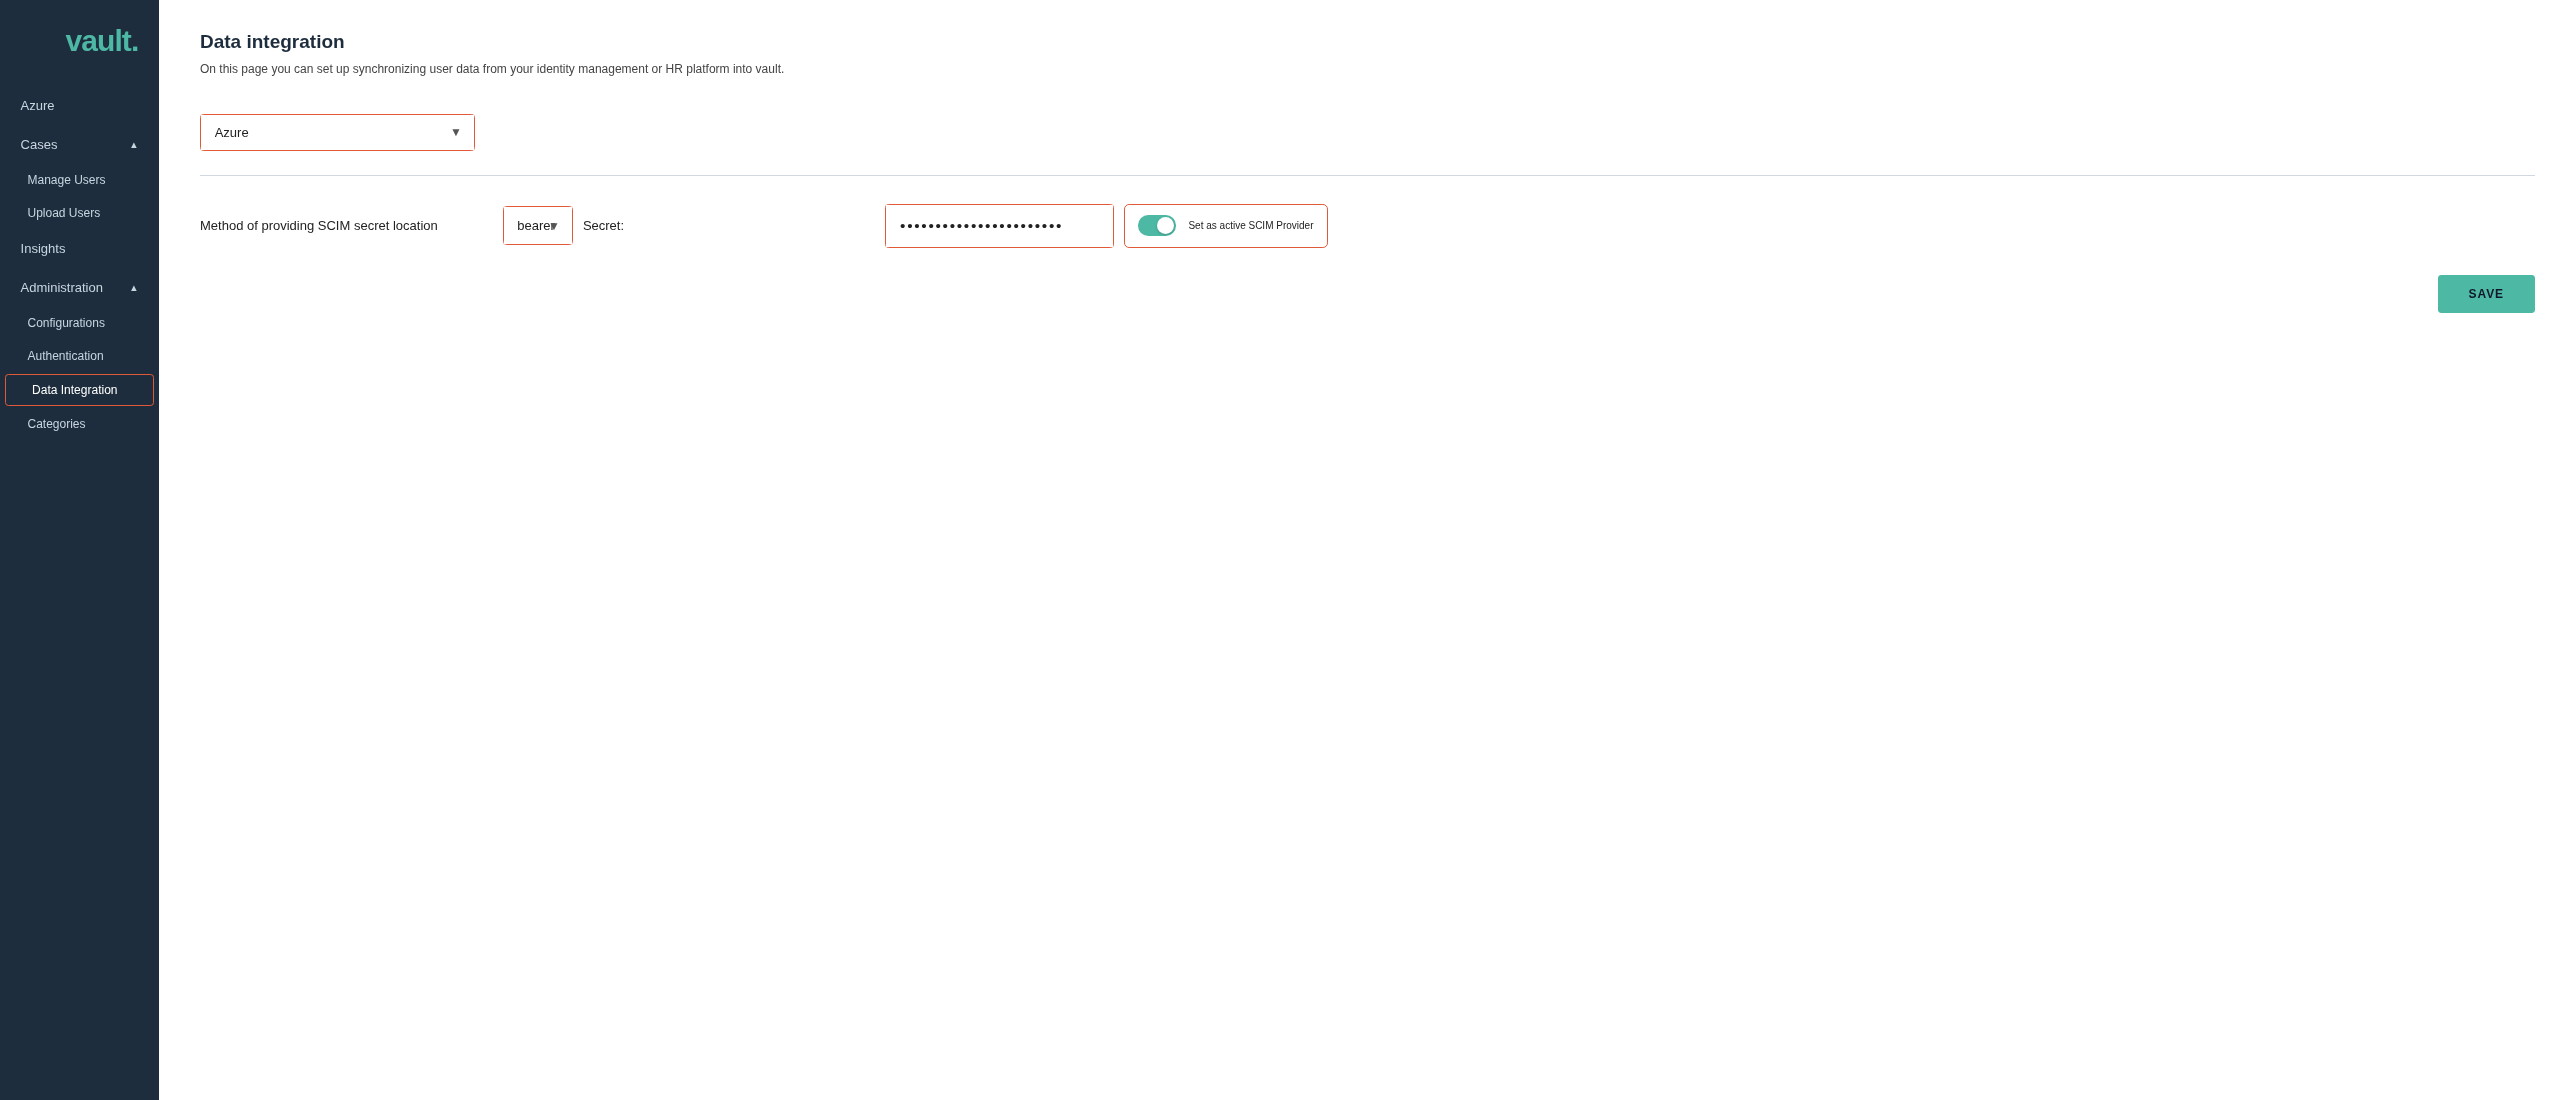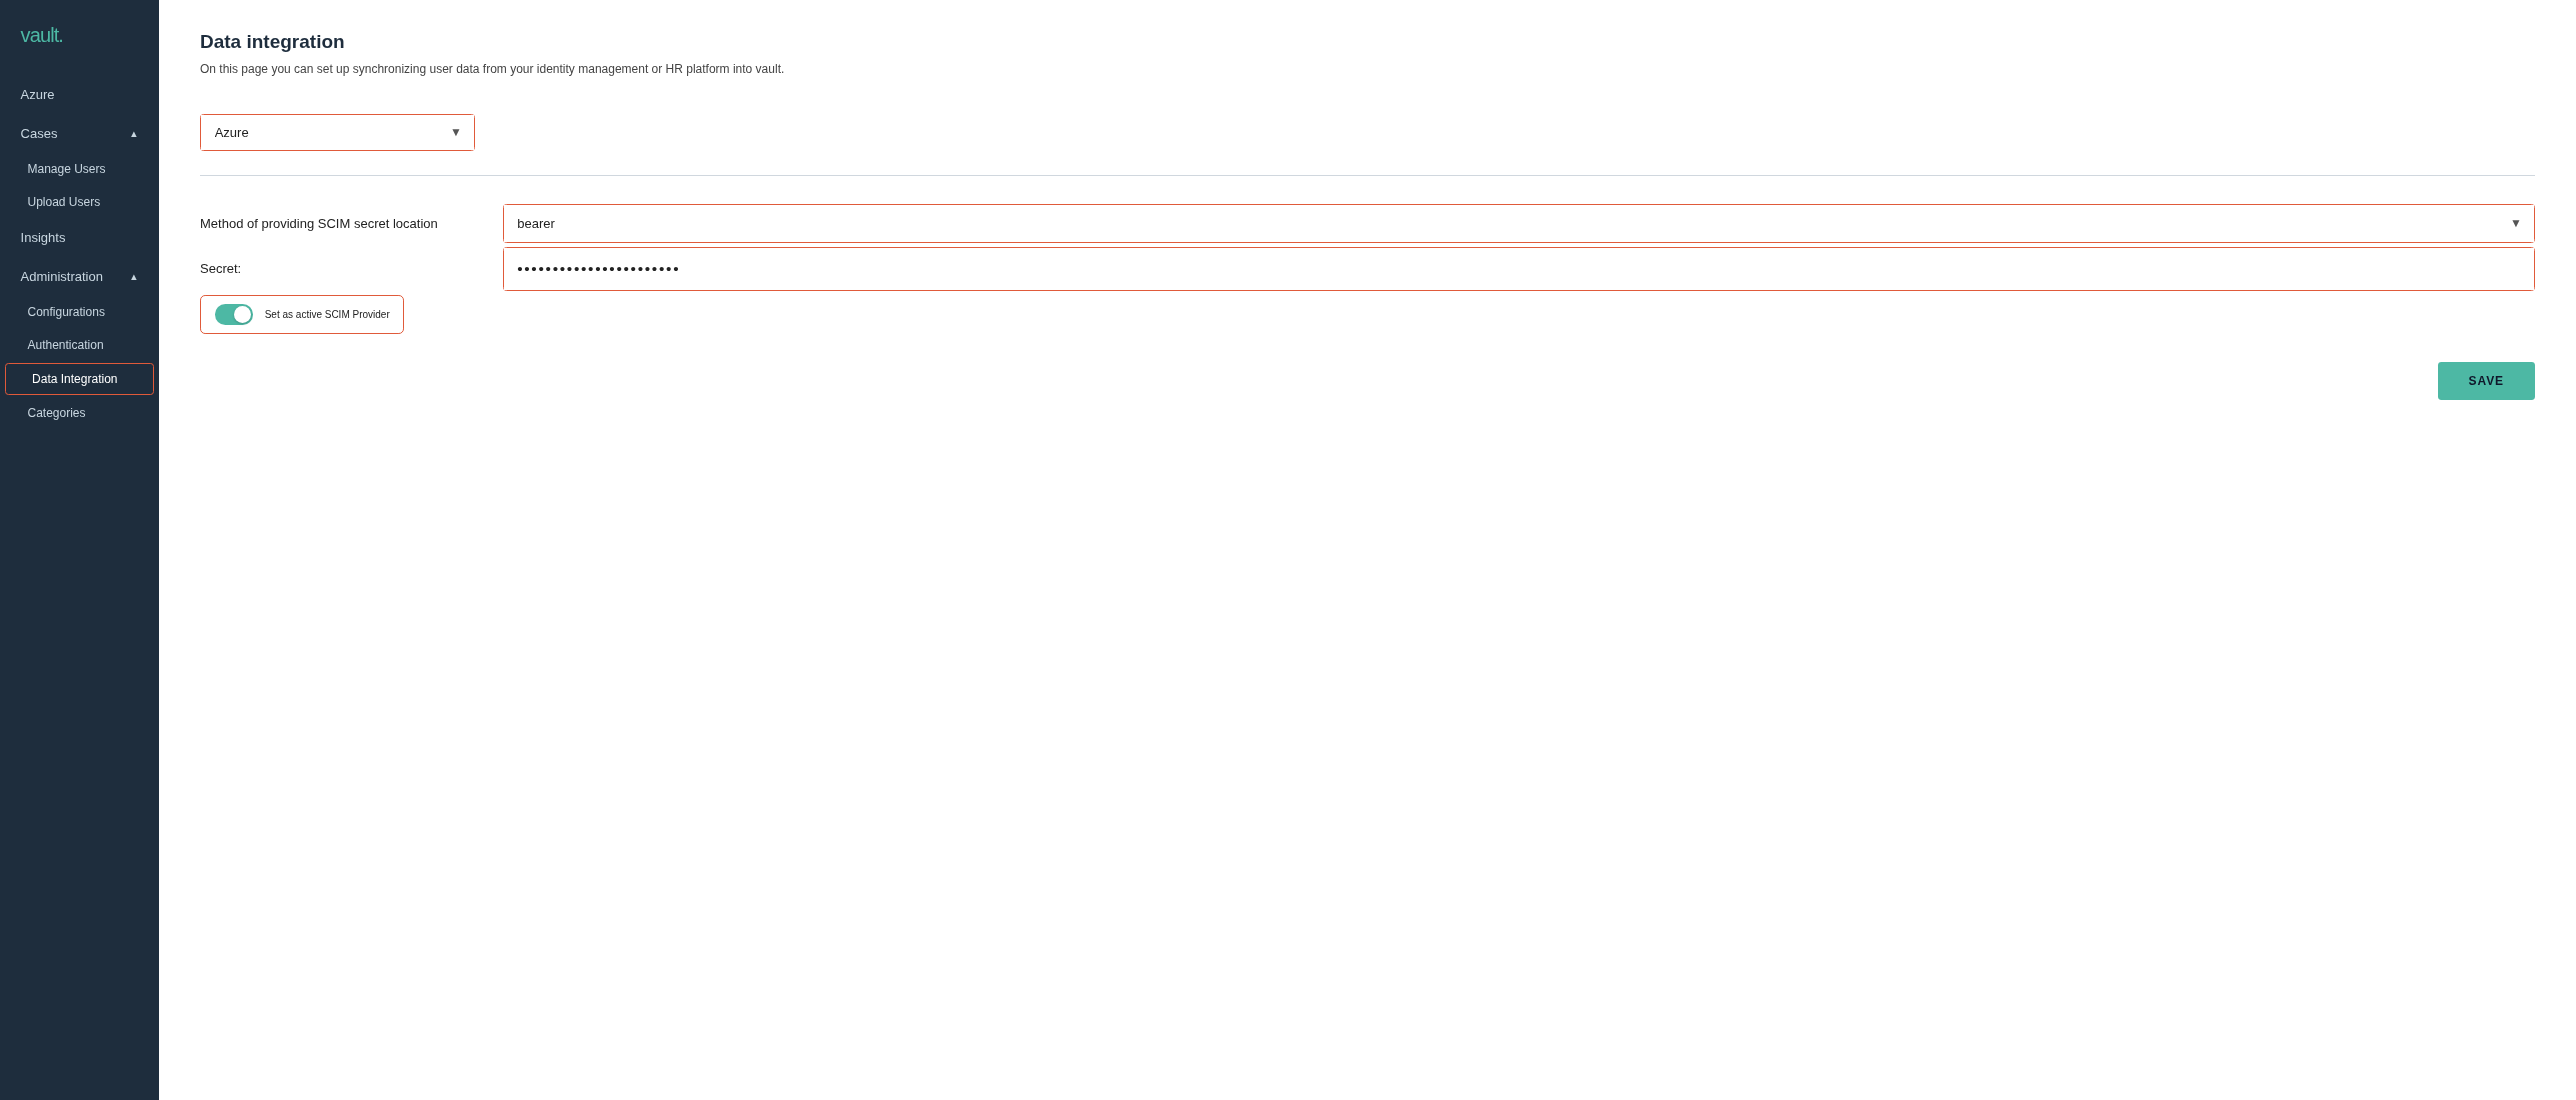--- a/index.html
+++ b/index.html
@@ -10,24 +10,25 @@
       width: 159px;
       min-width: 159px;
       background: #1e2d3d;
       color: #fff;
       display: flex;
       flex-direction: column;
       padding-bottom: 17px;
     }
     .sidebar-logo {
       padding: 24px 20.6px 27.5px 20.6px;
-      font-size: 20px;
-      font-weight: 400;
+      font-size: 30px;
+      font-weight: 700;
       color: #4db8a4;
       letter-spacing: -0.9px;
+      text-align: right;
     }
 
     .nav-item {
       padding: 12px 20.6px;
       font-size: 13px;
       color: #c8d6e0;
       cursor: pointer;
       display: flex;
       align-items: center;
       justify-content: space-between;
@@ -103,22 +104,22 @@
     }
 
     .divider {
       border: none;
       border-top: 0.9px solid #d0d7de;
       margin-bottom: 27.5px;
     }
 
     .form-section {
       display: flex;
-      flex-direction: column;
-      gap: 4px;
+      flex-direction: row;
+      gap: 10px;
     }
 
     .form-row {
       display: flex;
       align-items: center;
       gap: 27.5px;
     }
 
     .form-label {
       font-size: 13px;

